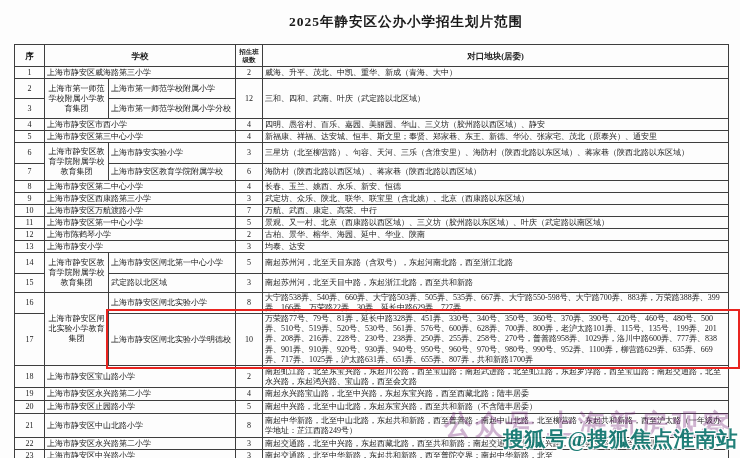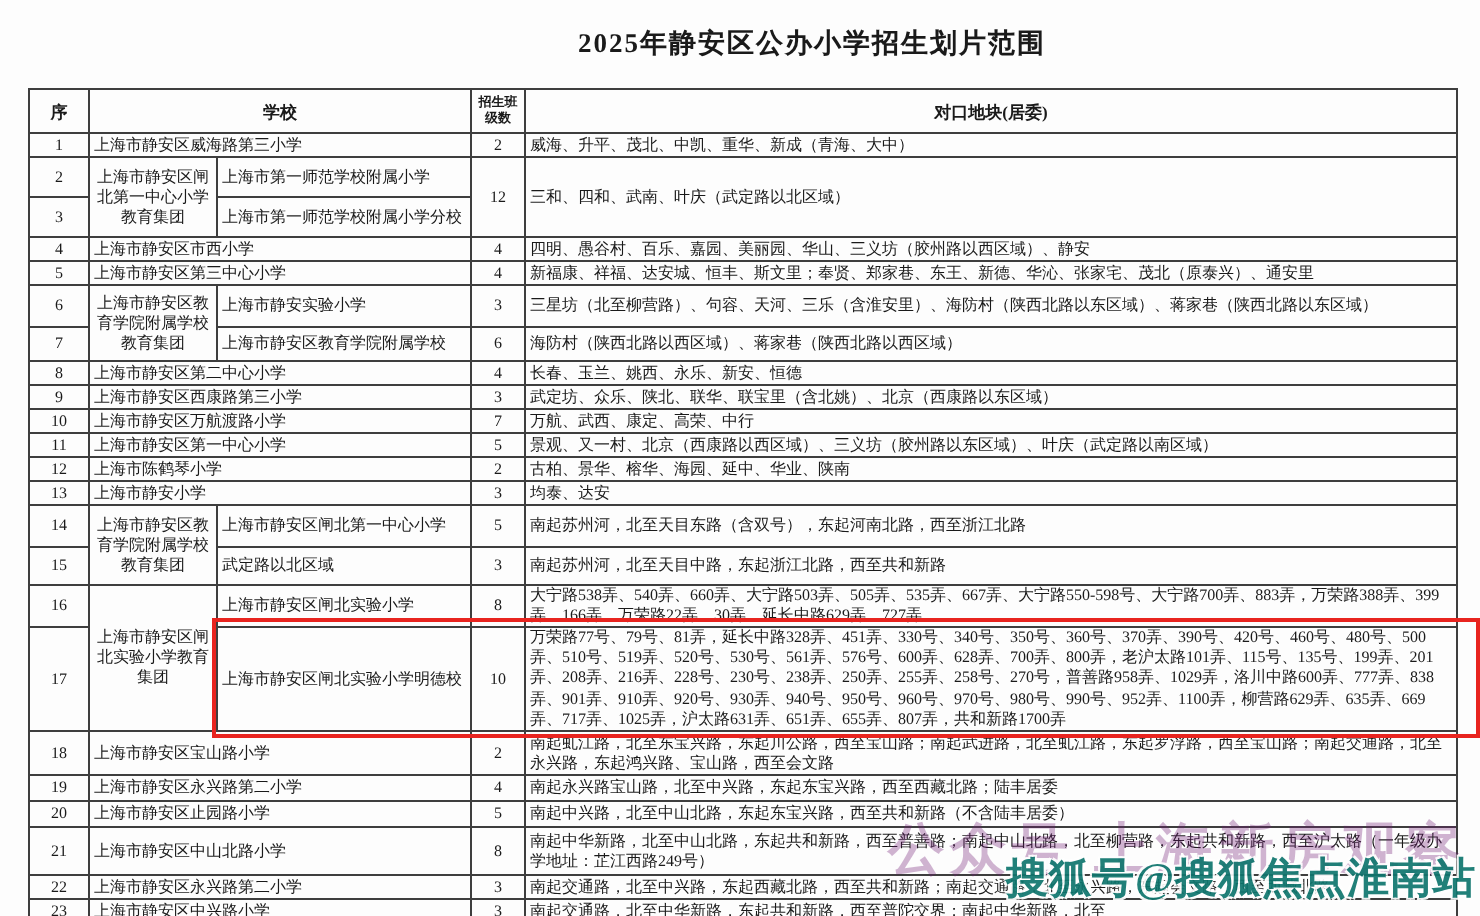--- a/index.html
+++ b/index.html
@@ -69,21 +69,21 @@
   </thead>
   <tbody>
     <tr style="height:12px">
       <td class="c-num">1</td>
       <td class="c-school" colspan="2">上海市静安区威海路第三小学</td>
       <td class="c-classes">2</td>
       <td class="c-area">威海、升平、茂北、中凯、重华、新成（青海、大中）</td>
     </tr>
     <tr style="height:20px">
       <td class="c-num">2</td>
-      <td class="c-group" rowspan="2">上海市静安区闸北第一中心小学教育集团</td>
+      <td class="c-group" rowspan="2">上海市第一师范学校附属小学教育集团</td>
       <td class="c-school">上海市第一师范学校附属小学</td>
       <td class="c-classes" rowspan="2">12</td>
       <td class="c-area" rowspan="2">三和、四和、武南、叶庆（武定路以北区域）</td>
     </tr>
     <tr style="height:20px">
       <td class="c-num">3</td>
       <td class="c-school">上海市第一师范学校附属小学分校</td>
     </tr>
     <tr style="height:12px">
       <td class="c-num">4</td>

